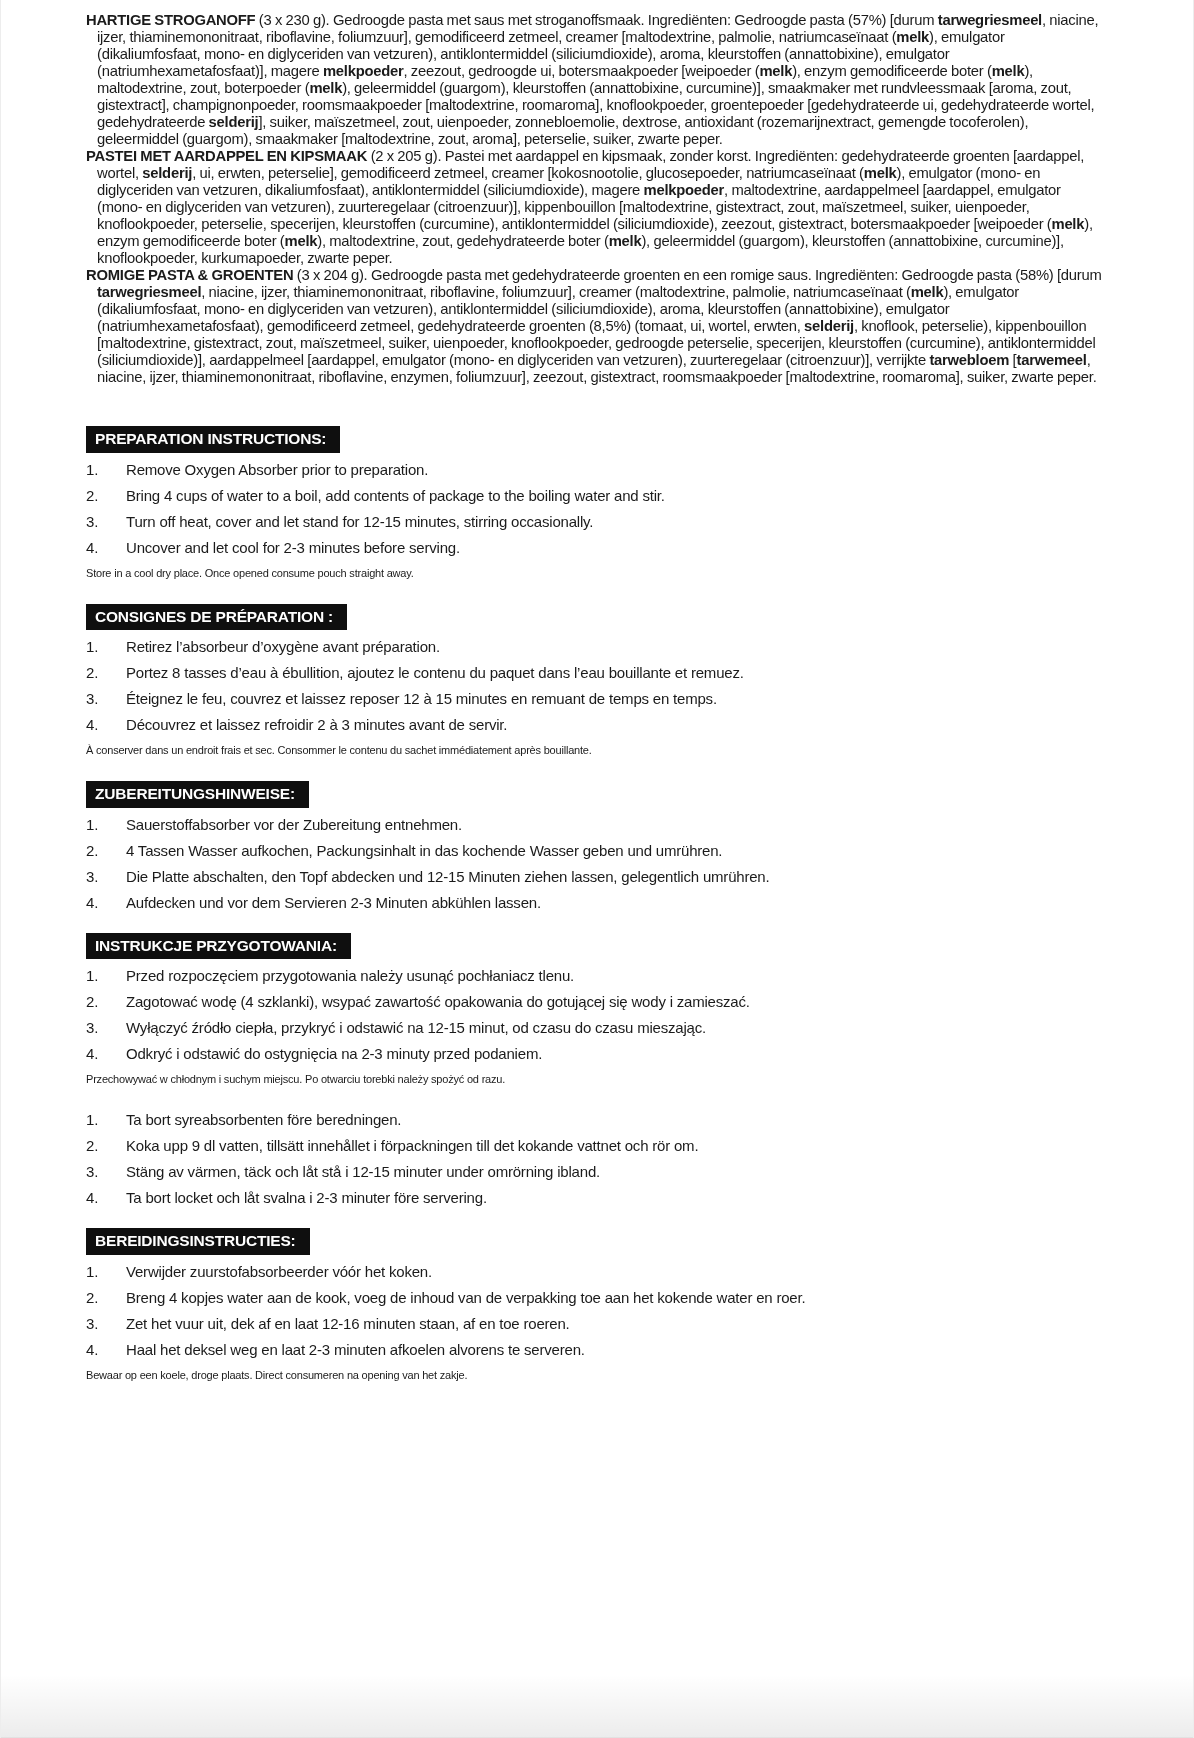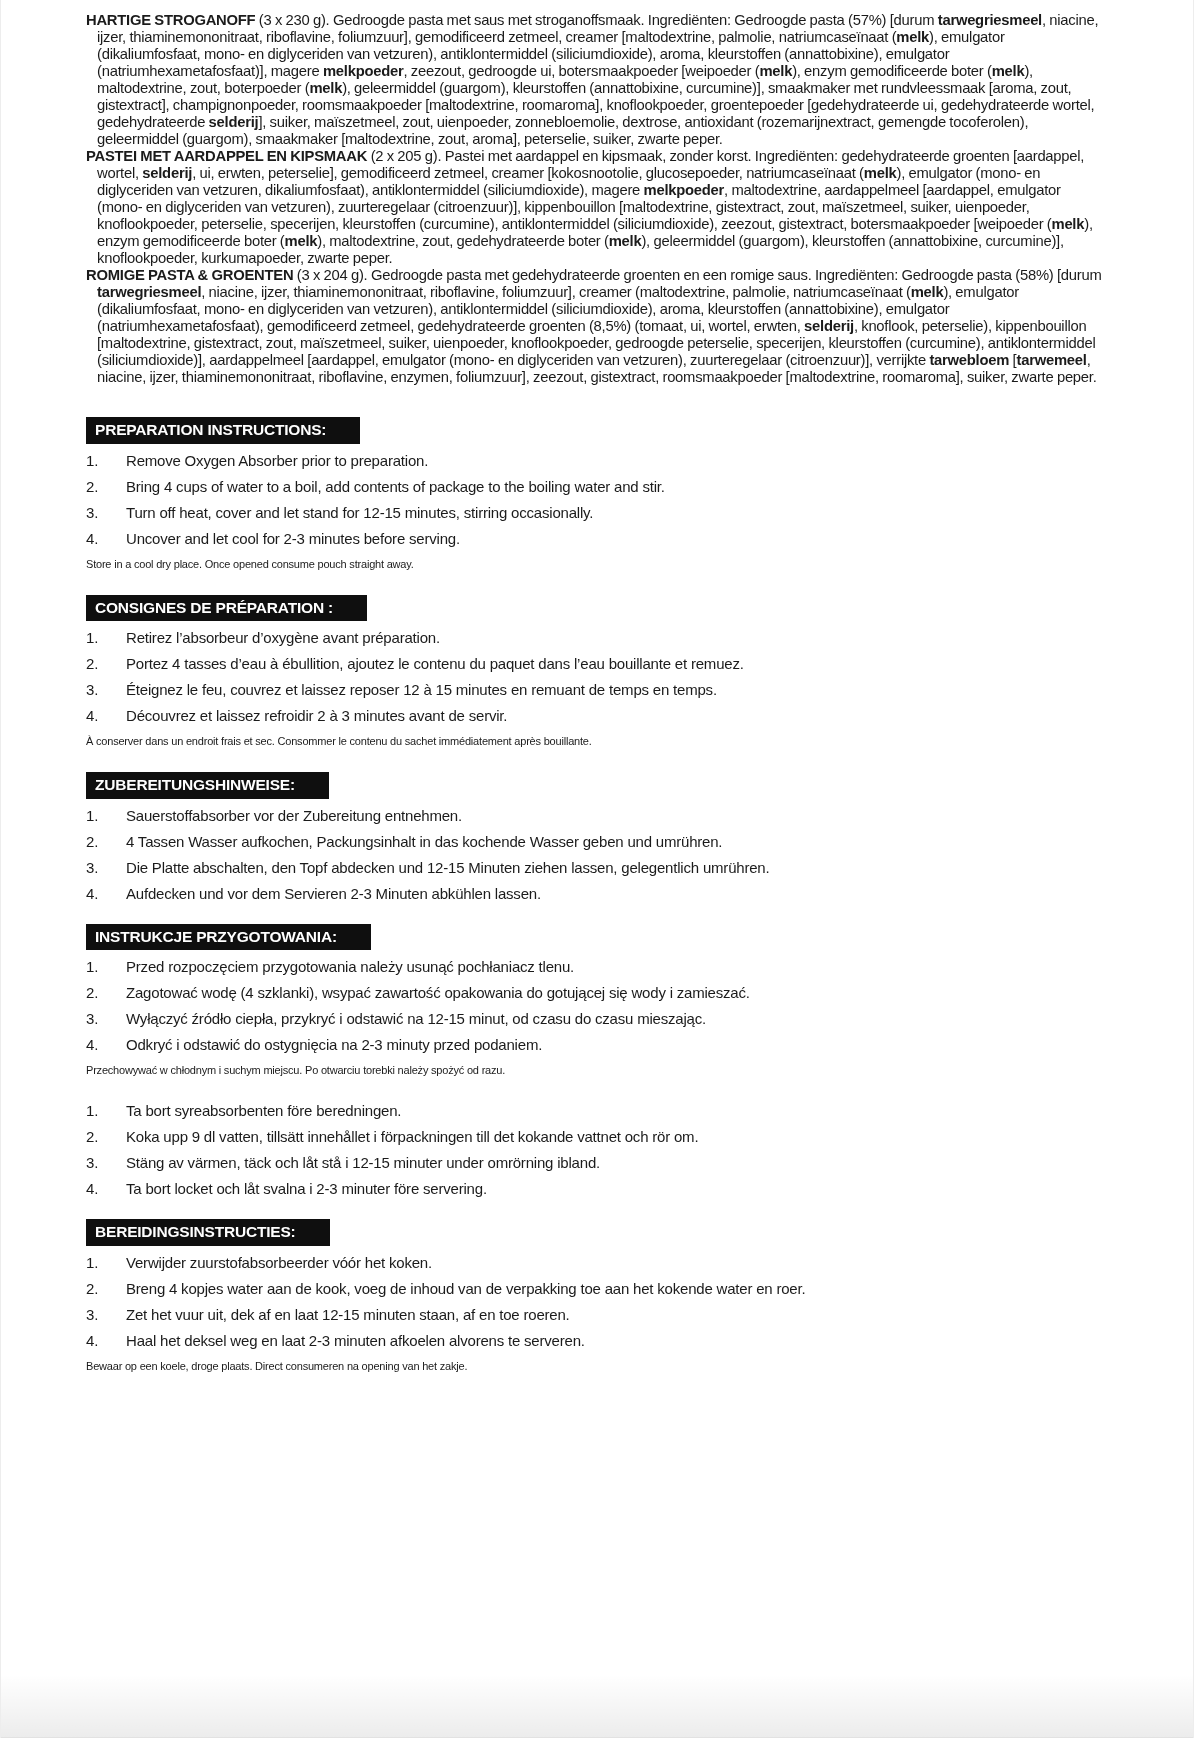--- a/index.html
+++ b/index.html
@@ -30,33 +30,33 @@
     margin:0;
     padding-left:11px;
     text-indent:-11px;
     font-size:14.8px;
     line-height:17px;
     letter-spacing:-0.25px;
     word-spacing:-0.4px;
     text-align:left;
   }
   .para b{font-weight:bold;}
-  .ingredients{margin-bottom:31px;}
+  .ingredients{margin-bottom:40px;}
   
   .section{margin-top:21px;}
   .section:first-of-type{margin-top:0;}
   .hdr{
     display:inline-block;
     background:var(--header_bg);
     color:var(--header_text);
     font-weight:bold;
     font-size:15.5px;
     line-height:1;
     letter-spacing:-0.2px;
-    padding:5px 34px 6px 9px;
+    padding:5px 14px 6px 9px;
   }
   .step{
     display:flex;
     margin-top:7px;
     font-size:15px;
     line-height:19px;
     letter-spacing:-0.2px;
   }
   .num{width:40px;flex:none;}
   .txt{flex:1;}
@@ -107,21 +107,21 @@
     </section>
 
     <section class="section">
       <div><span class="hdr">CONSIGNES DE PRÉPARATION :</span></div>
       <div class="step">
         <span class="num">1.</span>
         <span class="txt">Retirez l’absorbeur d’oxygène avant préparation.</span>
       </div>
       <div class="step">
         <span class="num">2.</span>
-        <span class="txt">Portez 4 tasses d’eau à ébullition, ajoutez le contenu du paquet dans l’eau bouillante et remuez.</span>
+        <span class="txt">Portez 8 tasses d’eau à ébullition, ajoutez le contenu du paquet dans l’eau bouillante et remuez.</span>
       </div>
       <div class="step">
         <span class="num">3.</span>
         <span class="txt">Éteignez le feu, couvrez et laissez reposer 12 à 15 minutes en remuant de temps en temps.</span>
       </div>
       <div class="step">
         <span class="num">4.</span>
         <span class="txt">Découvrez et laissez refroidir 2 à 3 minutes avant de servir.</span>
       </div>
       <p class="storage">À conserver dans un endroit frais et sec. Consommer le contenu du sachet immédiatement après bouillante.</p>
@@ -192,21 +192,21 @@
       <div class="step">
         <span class="num">1.</span>
         <span class="txt">Verwijder zuurstofabsorbeerder vóór het koken.</span>
       </div>
       <div class="step">
         <span class="num">2.</span>
         <span class="txt">Breng 4 kopjes water aan de kook, voeg de inhoud van de verpakking toe aan het kokende water en roer.</span>
       </div>
       <div class="step">
         <span class="num">3.</span>
-        <span class="txt">Zet het vuur uit, dek af en laat 12-15 minuten staan, af en toe roeren.</span>
+        <span class="txt">Zet het vuur uit, dek af en laat 12-16 minuten staan, af en toe roeren.</span>
       </div>
       <div class="step">
         <span class="num">4.</span>
         <span class="txt">Haal het deksel weg en laat 2-3 minuten afkoelen alvorens te serveren.</span>
       </div>
       <p class="storage">Bewaar op een koele, droge plaats. Direct consumeren na opening van het zakje.</p>
     </section>
 
   </div>
   <div class="bottom-fade"></div>

